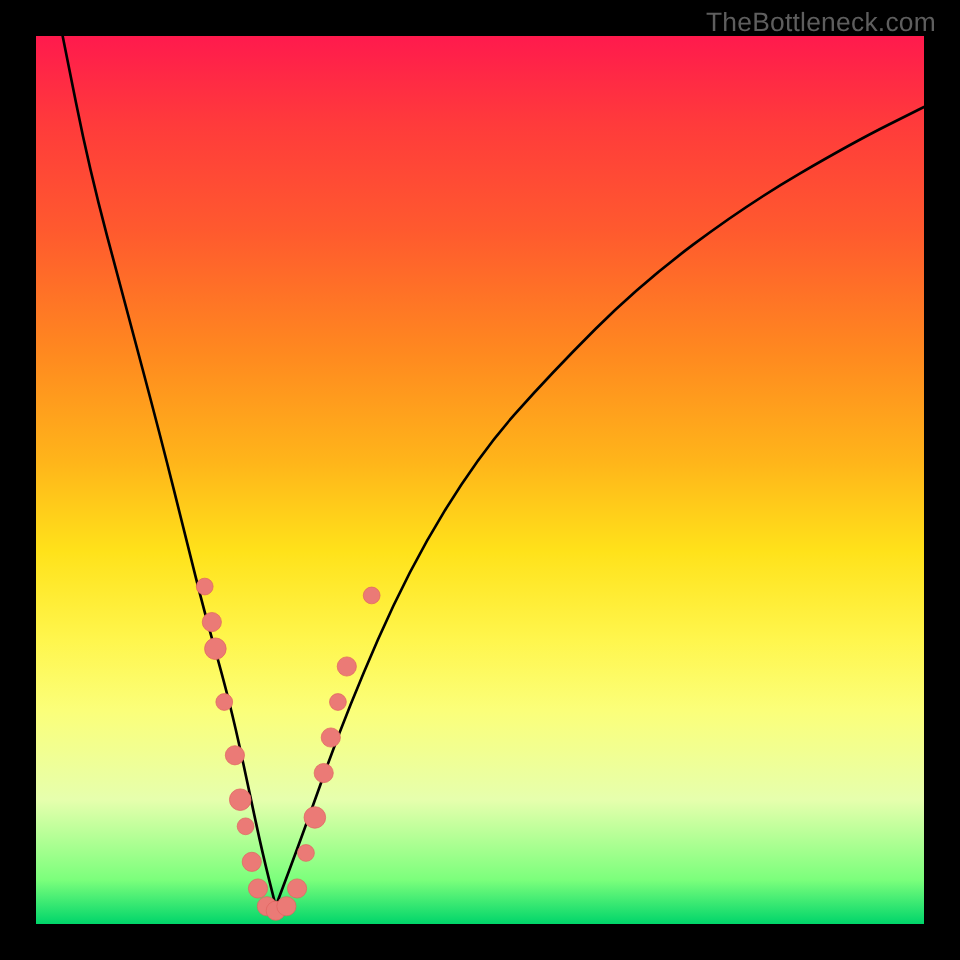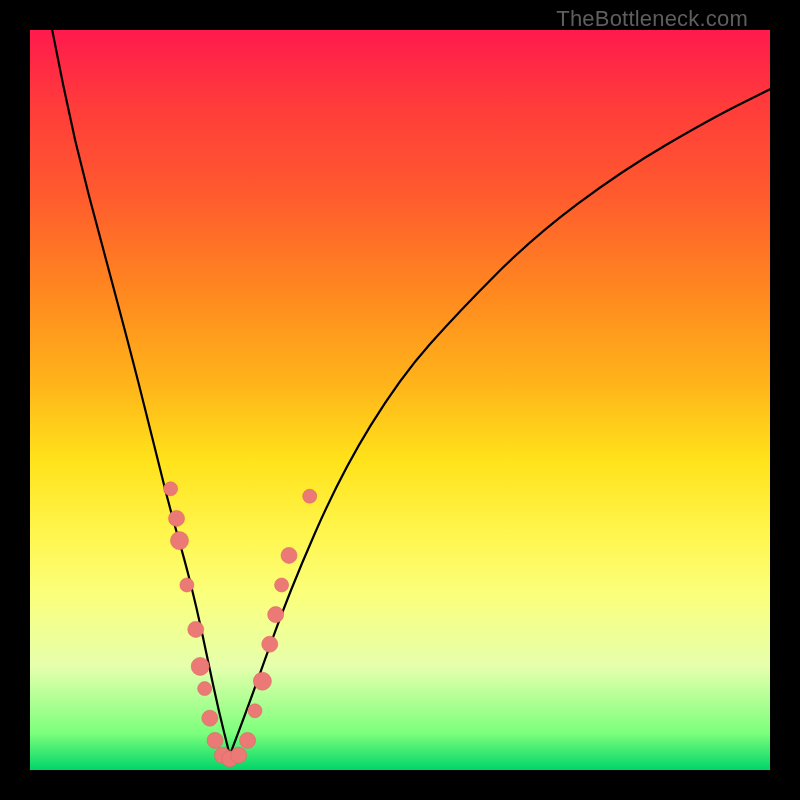--- a/index.html
+++ b/index.html
@@ -9,20 +9,21 @@
     height: 800px;
     overflow: hidden;
     background: #000;
     font-family: Arial, Helvetica, sans-serif;
   }
   .frame {
     position: relative;
     width: 760px;
     height: 800px;
     background: #000;
+    padding-left: 32px;
   }
   .plot-area {
     position: absolute;
     left: 30px;
     top: 30px;
     width: 740px;
     height: 740px;
     background: linear-gradient(to bottom,
       #ff1a4d 0%,
       #ff3b3b 10%,

